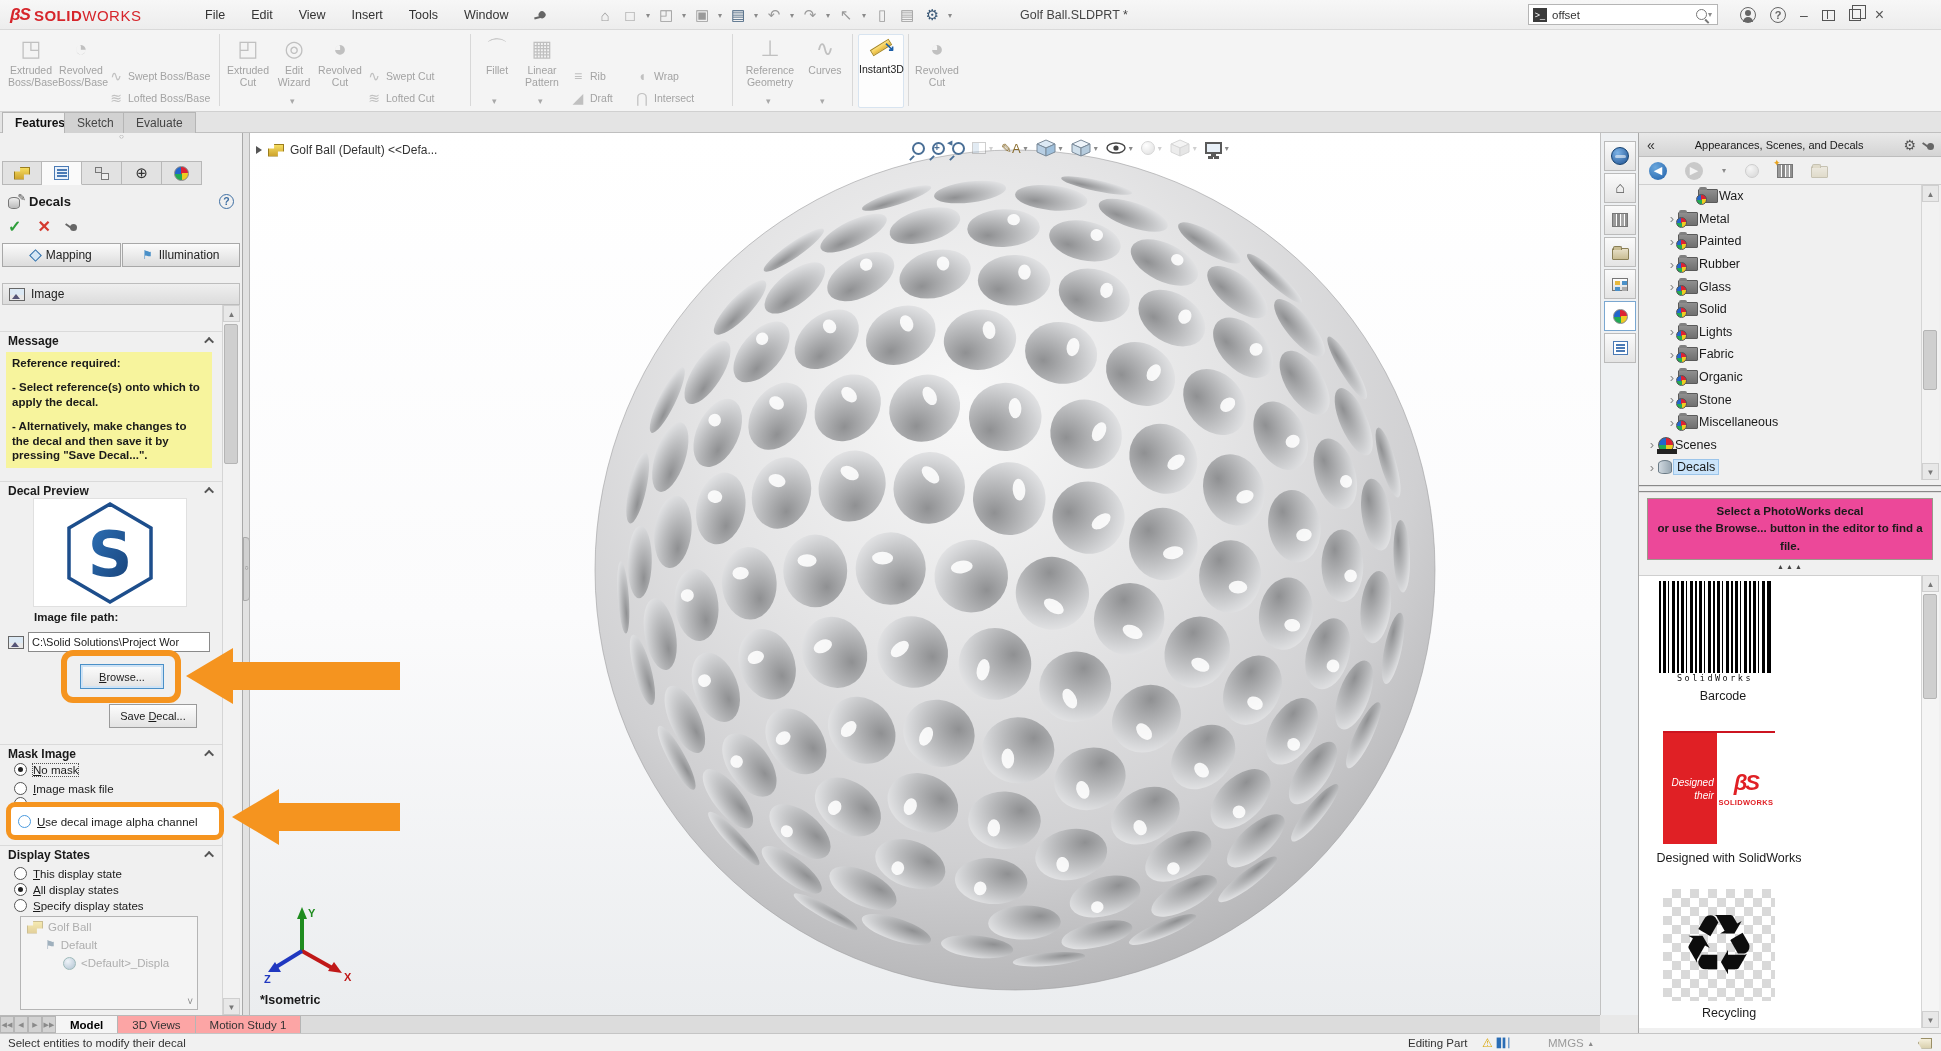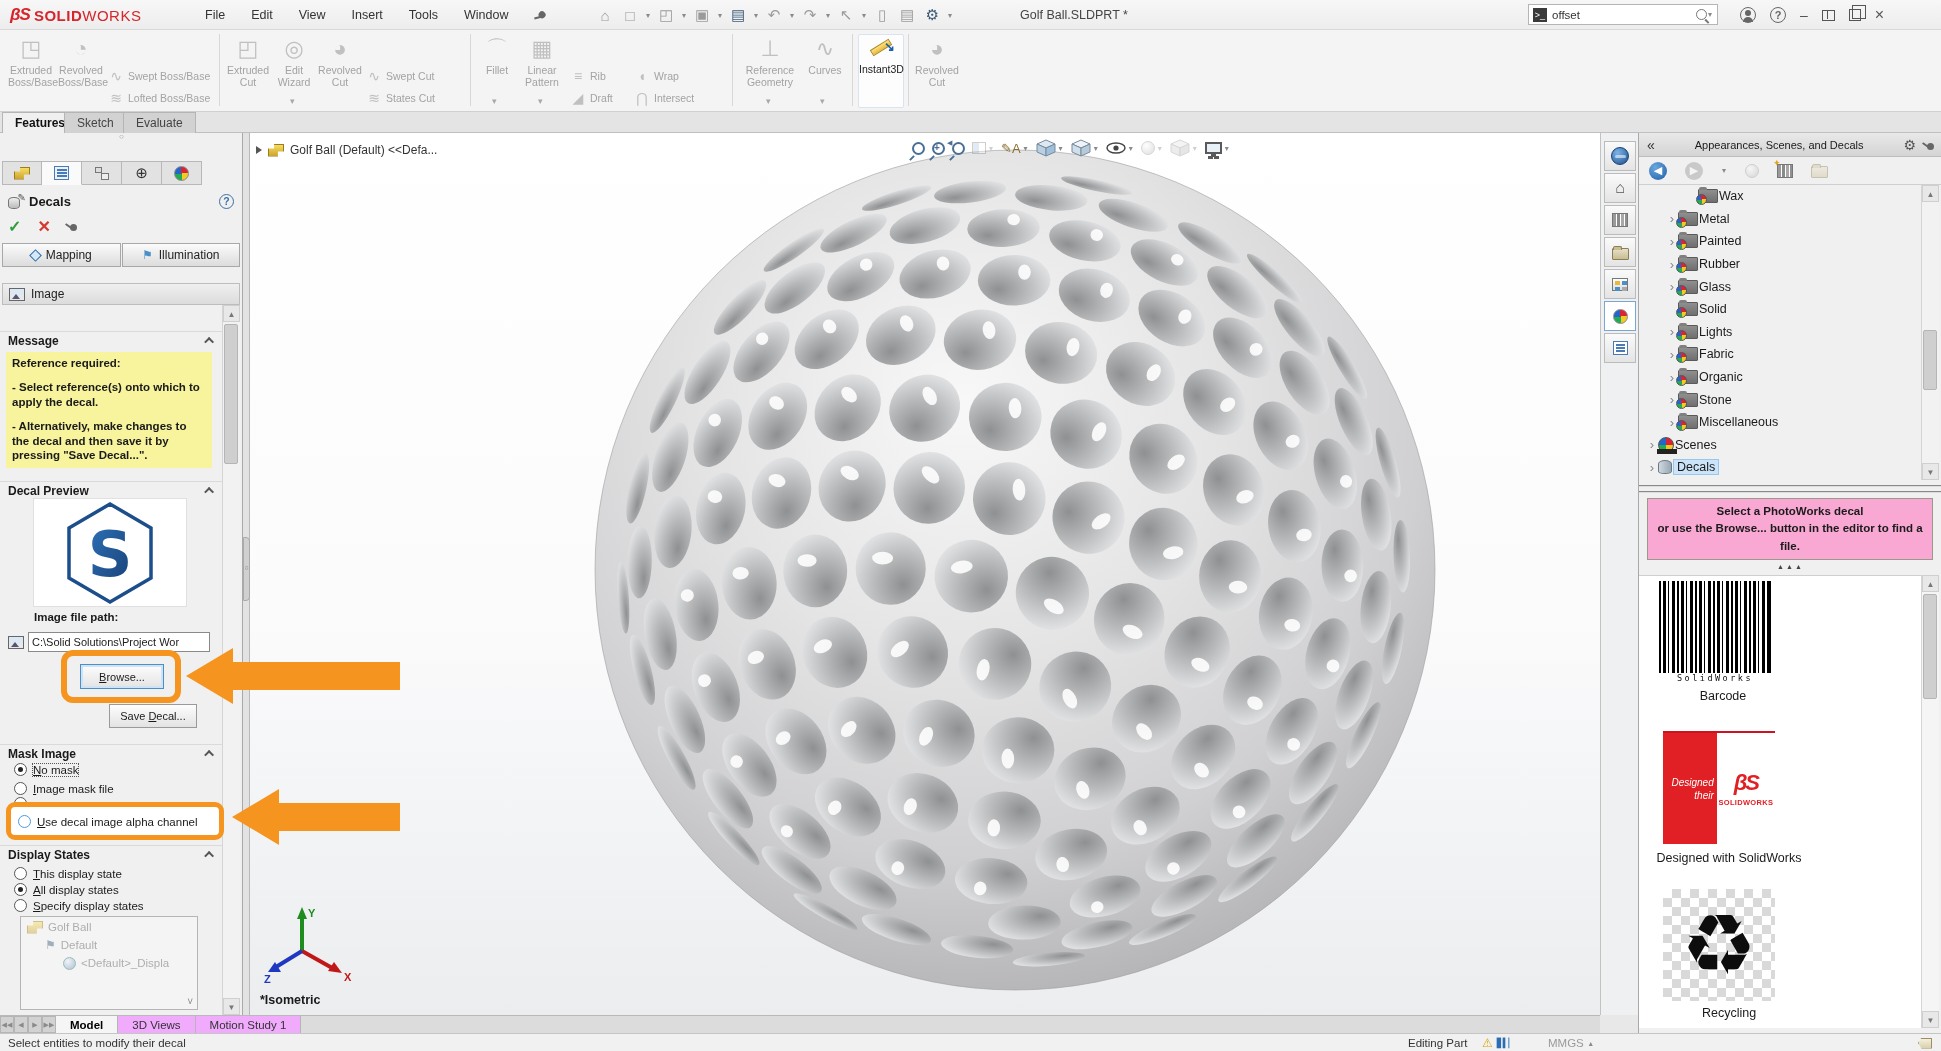--- a/index.html
+++ b/index.html
@@ -178,42 +178,42 @@
   .tp-exp { width:10px; color:#888; font-size:13px; text-align:center; flex:none;}
   .tp-ic { flex:none; position:relative; }
   .tp-ic.folder { width:20px; height:14px; background:linear-gradient(#8f8f8f,#6f6f6f); border-radius:1px; border:1px solid #5a5a5a;}
   .tp-ic.folder::before { content:""; position:absolute; left:0; top:-3px; width:8px; height:3px; background:#7f7f7f; border-radius:2px 2px 0 0;}
   .tp-ic.folder .wheel { position:absolute; left:-3px; bottom:-3px; width:11px; height:11px; border-radius:50%; border:1px solid #555; background:conic-gradient(#d23 0 25%, #ec2 25% 50%, #2a5 50% 75%, #26c 75% 100%);}
   .tp-ic.scenes { width:16px; height:16px; border-radius:50%; border:1px solid #555; background:conic-gradient(#d23 0 25%, #ec2 25% 50%, #2a5 50% 75%, #26c 75% 100%); }
   .tp-ic.scenes::after { content:""; position:absolute; left:-2px; bottom:-2px; width:20px; height:5px; background:#222; }
   .tp-ic.decals { width:14px; height:14px; background:linear-gradient(90deg,#cfd8df,#98a7b2); border:1px solid #6a7a85; border-radius:50% 50% 45% 45% / 28% 28% 20% 20%; }
   #tp-tree-scroll { left:282px; top:52px; width:18px; height:295px; }
   #tp-split { position:absolute; left:0; top:352px; width:303px; height:8px; border-top:2px groove #ddd; border-bottom:2px groove #ddd; }
-  #tp-note { position:absolute; left:8px; top:365px; width:286px; height:62px; background:#f9a8d4; border:1px solid #9a9a8a; display:flex; flex-direction:column; align-items:center; justify-content:center; font-size:11.5px; color:#1a1a1a; text-align:center; line-height:1.5; font-weight:600;}
+  #tp-note { position:absolute; left:8px; top:365px; width:286px; height:62px; background:#ec4899; border:1px solid #9a9a8a; display:flex; flex-direction:column; align-items:center; justify-content:center; font-size:11.5px; color:#1a1a1a; text-align:center; line-height:1.5; font-weight:600;}
   #tp-handle { position:absolute; left:0; top:430px; width:303px; height:10px; text-align:center; color:#444; font-size:7px; letter-spacing:2px;}
   #tp-gallery { position:absolute; left:0; top:442px; width:282px; height:453px; background:#fff; border-top:1px solid #cfcfcf; }
   #tp-gal-scroll { left:282px; top:442px; width:18px; height:453px; background:#f5f5f5;}
   .decal-tile { position:absolute; }
   .decal-label { position:absolute; width:240px; text-align:center; font-size:12.5px; color:#1a1a1a; }
   #barcode-img { left:20px; top:5px; width:112px; height:92px; background:repeating-linear-gradient(90deg,#000 0 2px,#fff 2px 4px,#000 4px 7px,#fff 7px 9px,#000 9px 10px,#fff 10px 13px,#000 13px 16px,#fff 16px 18px); border-right:2px solid #000;}
   #barcode-text { position:absolute; left:20px; top:97px; width:112px; background:#fff; font-family:"DejaVu Sans Mono",monospace; font-size:8.5px; letter-spacing:2.5px; text-align:center; color:#111; overflow:hidden; white-space:nowrap;}
   #dw-tile { left:24px; top:155px; width:112px; height:113px; border-top:2px solid #cc1420; display:flex; }
   #dw-left { width:48%; background:#e02025; color:#fff; font-style:italic; font-size:10px; display:flex; flex-direction:column; align-items:flex-end; justify-content:center; padding-right:3px; line-height:1.3;}
   #dw-right { width:52%; background:#fff; display:flex; flex-direction:column; align-items:center; justify-content:center; gap:2px;}
   #dw-glyph { color:#e02025; font-weight:bold; font-style:italic; font-size:22px; letter-spacing:-2px;}
   #dw-brand { color:#e02025; font-weight:bold; font-size:7.5px; letter-spacing:.3px;}
   #rec-tile { left:24px; top:313px; width:112px; height:112px;
     background-image:linear-gradient(45deg,#d9d9d9 25%,transparent 25%,transparent 75%,#d9d9d9 75%),linear-gradient(45deg,#d9d9d9 25%,#fff 25%,#fff 75%,#d9d9d9 75%);
     background-size:18px 18px; background-position:0 0,9px 9px; display:flex; align-items:center; justify-content:center;}
   #rec-glyph { font-size:84px; color:#0d0d0d; line-height:1; }
 
   
   #doc-tabs { position:absolute; left:0; top:1015px; width:1600px; height:18px; background:#dcdcdc; border-top:1px solid #b9b9b9; display:flex; align-items:stretch;}
   .nav-sq { width:14px; border:1px solid #b5b5b5; background:#d2d2d2; color:#8a8a8a; font-size:7px; display:flex; align-items:center; justify-content:center;}
-  .dtab { padding:0 14px; font-size:11.5px; color:#333; background:#f0abfc; border-right:1px solid #b5b5b5; display:flex; align-items:center;}
+  .dtab { padding:0 14px; font-size:11.5px; color:#333; background:#fca5a5; border-right:1px solid #b5b5b5; display:flex; align-items:center;}
   .dtab.active { background:#f5f5f5; font-weight:bold; color:#000;}
   #statusbar { position:absolute; left:0; top:1033px; width:1941px; height:18px; background:#f1f1f1; border-top:1px solid #c5c5c5; font-size:11.5px; color:#333;}
   .sb-item { position:absolute; top:1px; height:16px; display:flex; align-items:center; gap:4px;}
   .warnic { color:#d9a400; font-size:12px; }
   .barsic { color:#2a6db5; font-size:9px; letter-spacing:-1px;}
   .tagic { width:14px; height:11px; background:linear-gradient(#f5f0dc,#d9d0ae); border:1px solid #9a8f66; clip-path:polygon(0 50%,25% 0,100% 0,100% 100%,25% 100%); }
 
   
   #overlay { position:absolute; inset:0; pointer-events:none; z-index:10; }
 </style>
@@ -295,21 +295,21 @@
 
     <div class="rib-big" style="left:226px;width:44px"><span class="ic">◰</span><span>Extruded Cut</span></div>
     <div class="rib-big" style="left:272px;width:44px"><span class="ic">◎</span><span>Edit Wizard</span></div>
     <div class="rib-big" style="left:318px;width:44px"><span class="ic">◕</span><span>Revolved Cut</span></div>
     <div class="rib-small" style="left:366px;top:36px">
         <span class="ic">∿</span>
         <span>Swept Cut</span>
       </div>
     <div class="rib-small" style="left:366px;top:58px">
         <span class="ic">≋</span>
-        <span>States Cut</span>
+        <span>Lofted Cut</span>
       </div>
     <div class="rib-small" style="left:366px;top:80px">
         <span class="ic">◨</span>
         <span>Boundary Cut</span>
       </div>
     <div class="rib-caret" style="left:290px">▾</div>
     <div class="rib-sep" style="left:470px"></div>
 
     <div class="rib-big" style="left:478px;width:38px"><span class="ic">⌒</span><span>Fillet</span></div>
     <div class="rib-big" style="left:520px;width:44px"><span class="ic">▦</span><span>Linear Pattern</span></div>

